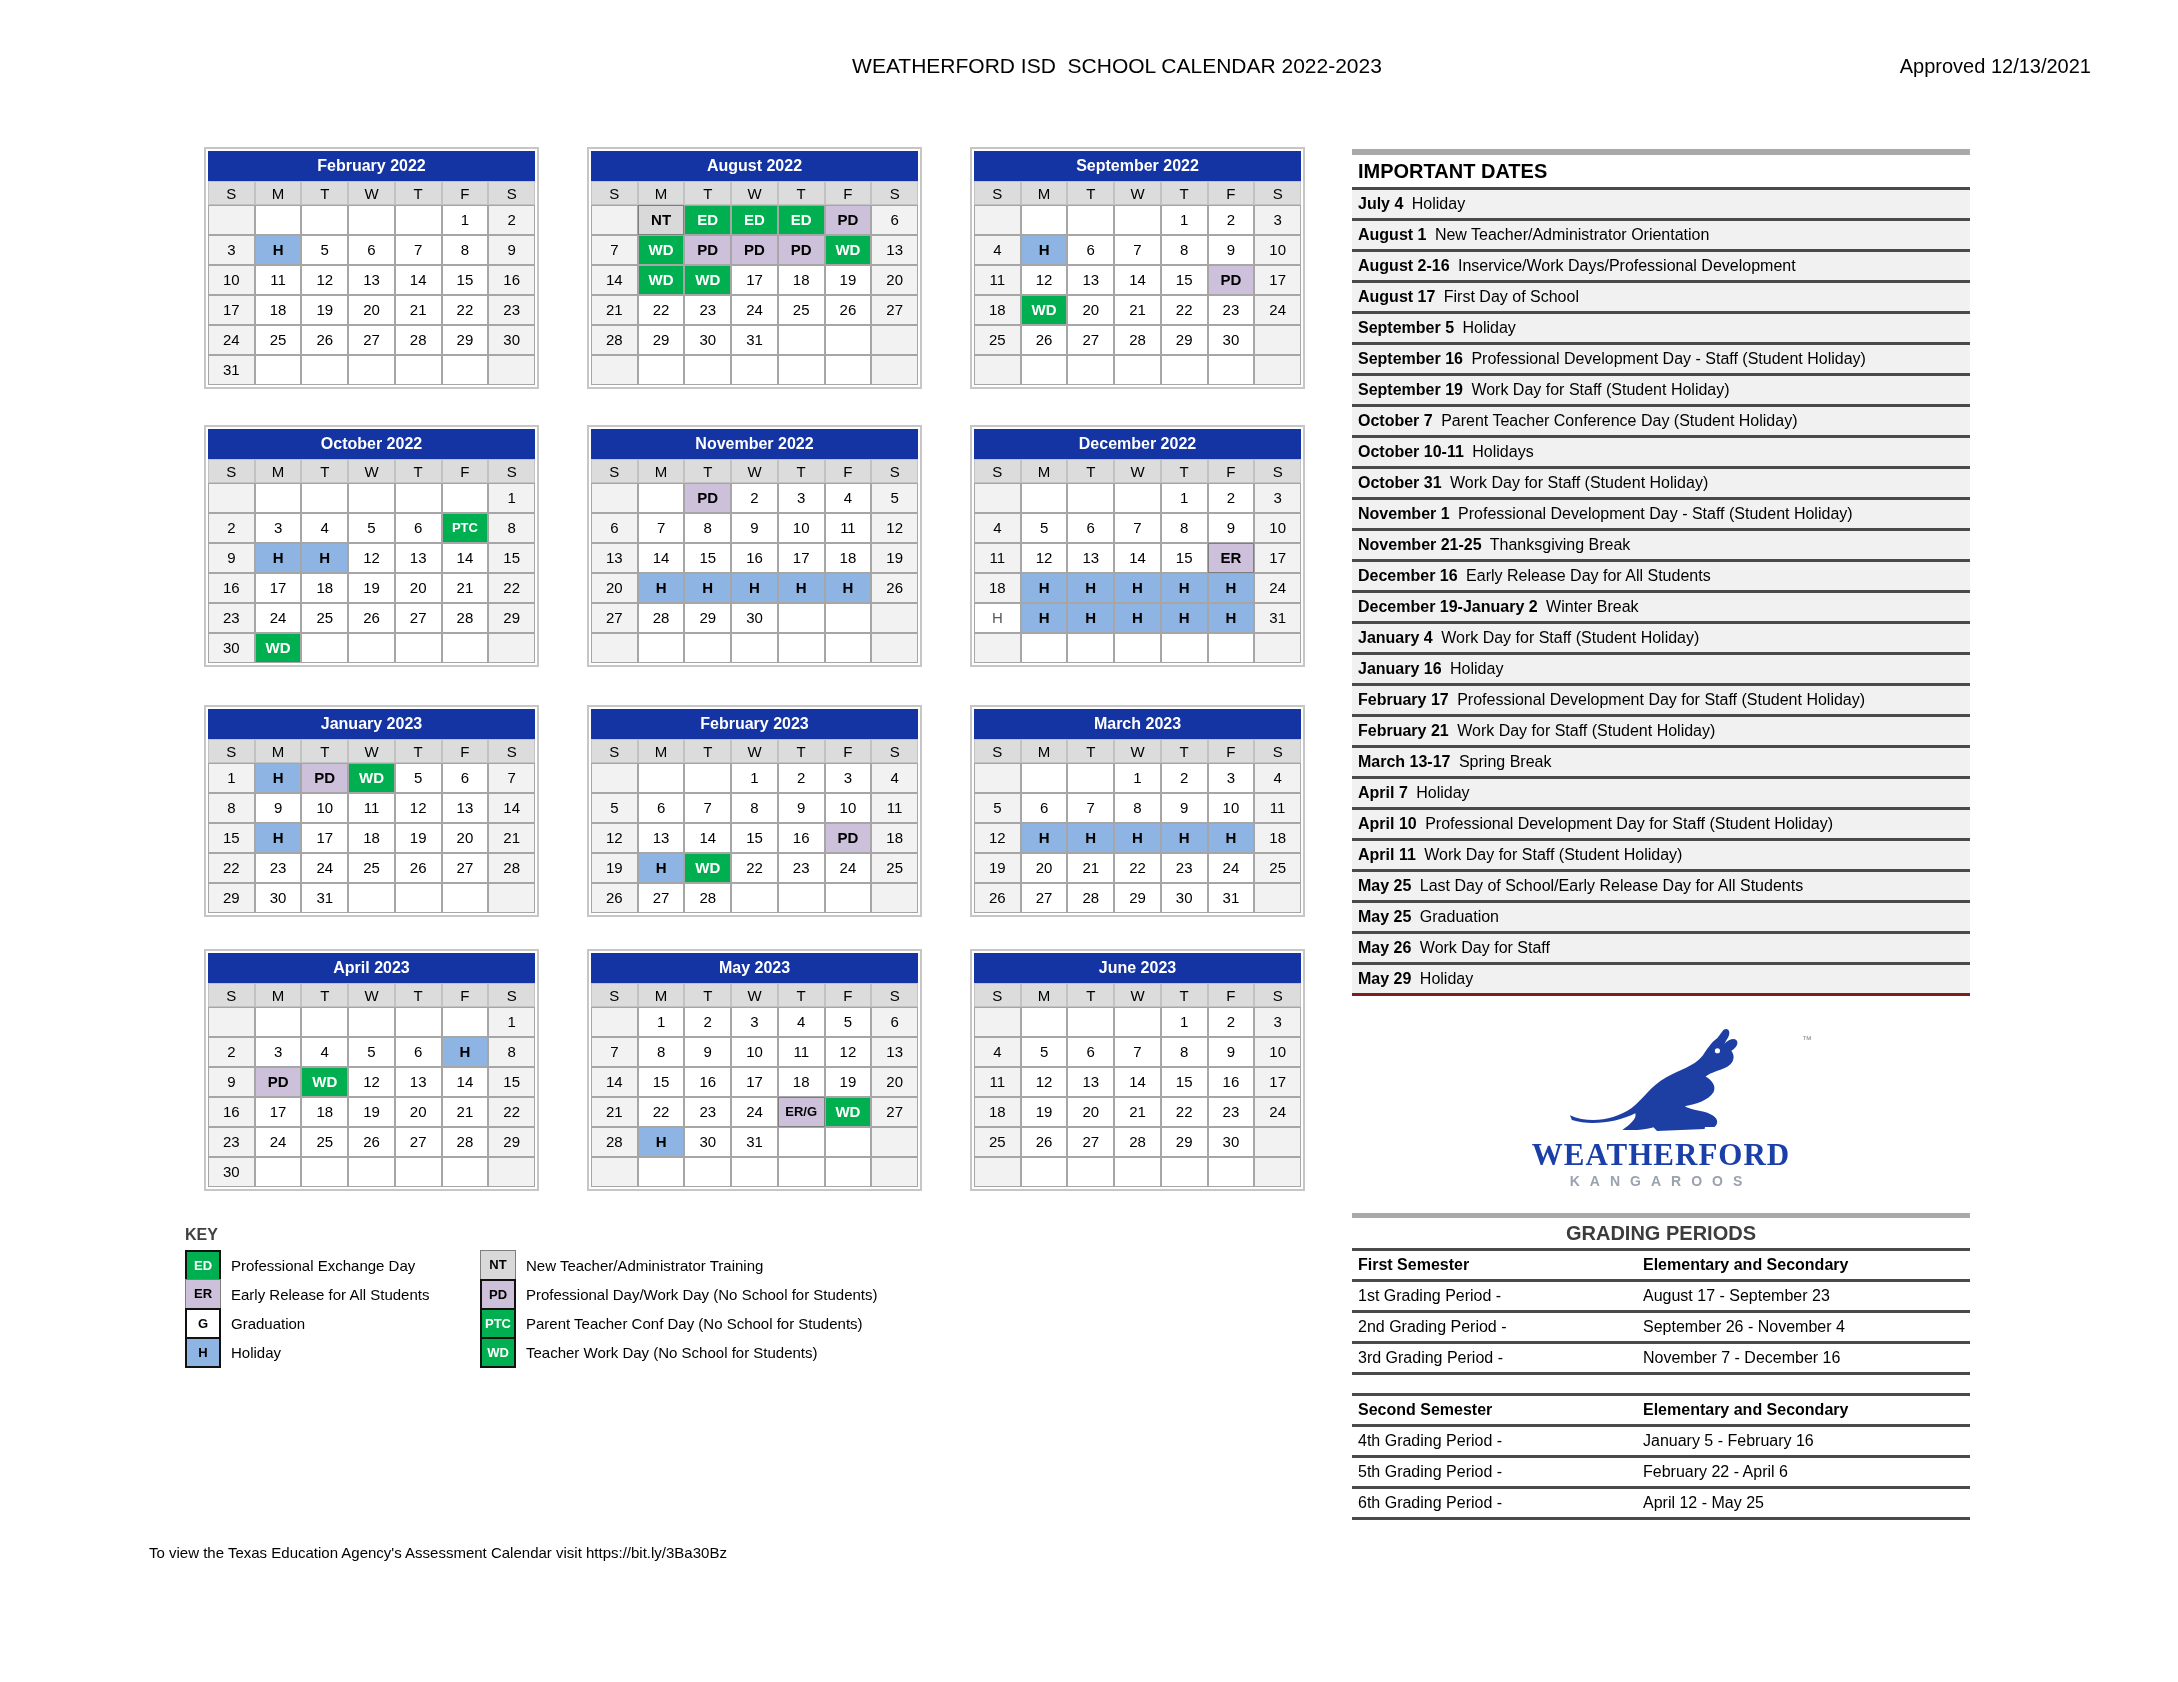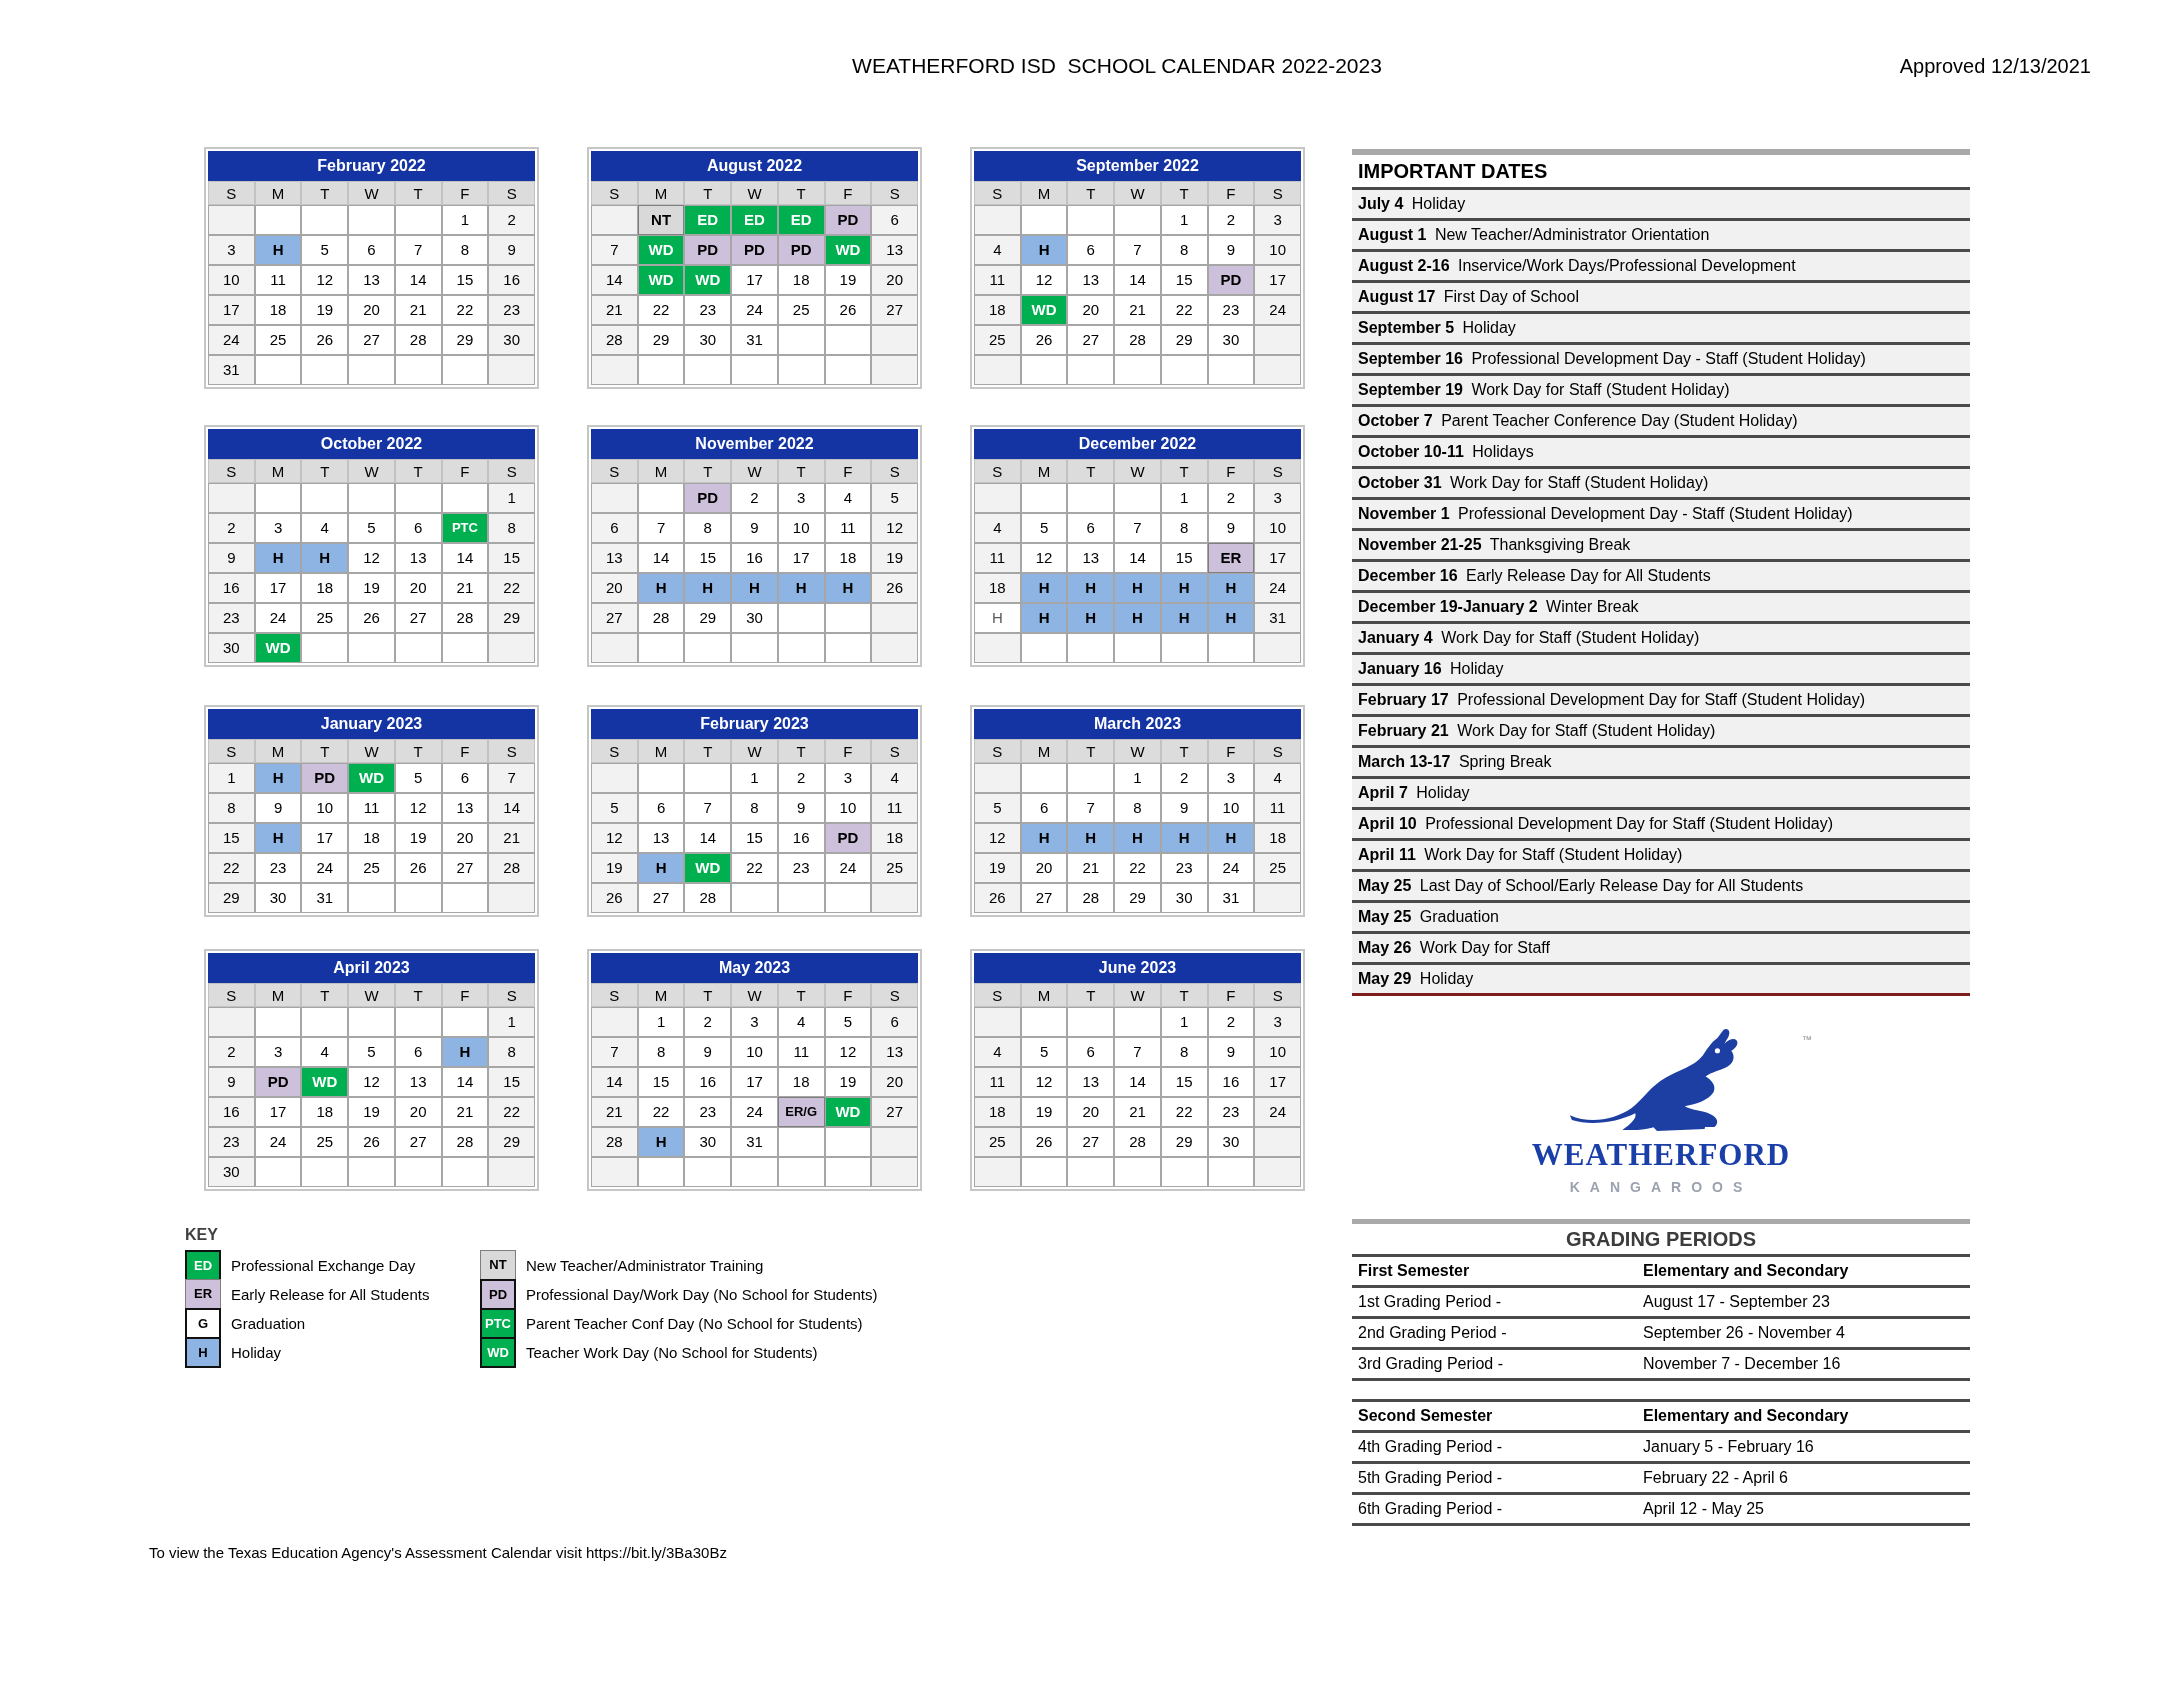--- a/index.html
+++ b/index.html
@@ -76,21 +76,21 @@
 
   
   .logo{text-align:center;margin-top:28px;position:relative;}
   .logo svg{display:block;margin:0 auto;}
   .logo-tm{position:absolute;top:10px;right:158px;font-size:10px;color:#8a8a8a;}
   .logo-school{
     font-family:"Liberation Serif", serif;font-weight:bold;font-size:31px;
     color:#1b3fa8;letter-spacing:1px;margin-top:2px;
   }
   .logo-mascot{
-    font-size:14px;color:#9aa2b0;letter-spacing:10px;margin-top:6px;font-weight:bold;
+    font-size:14px;color:#9aa2b0;letter-spacing:10px;font-weight:bold;
   }
 
   
   .grading{margin-top:24px;}
   .grading-topbar{height:5px;background:#a9a9a9;}
   .grading-title{
     text-align:center;font-size:20px;font-weight:bold;color:#3c3c3c;
     padding:4px 0 3px;border-bottom:3px solid #4a4a4a;
   }
   .g-row{display:flex;border-bottom:3px solid #4a4a4a;height:28px;line-height:28px;font-size:16px;}

